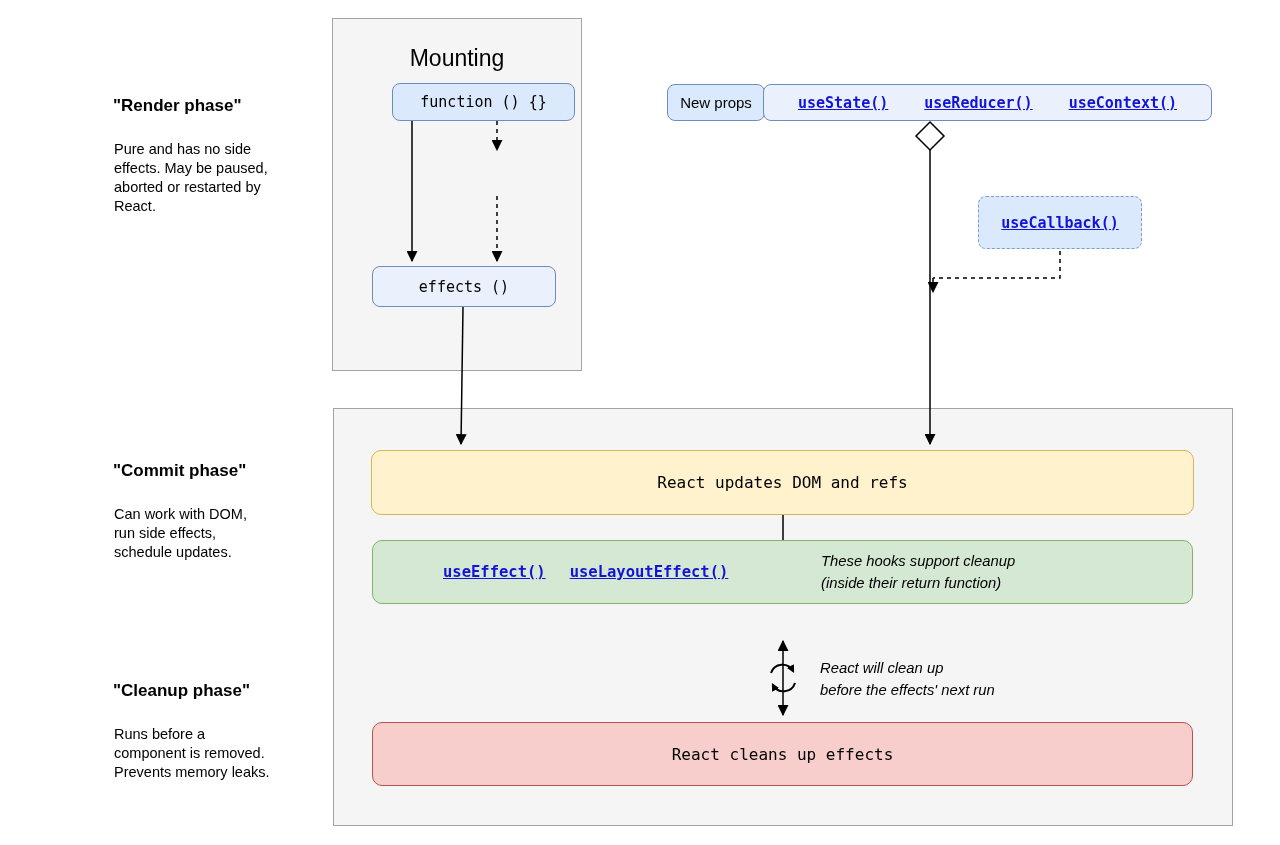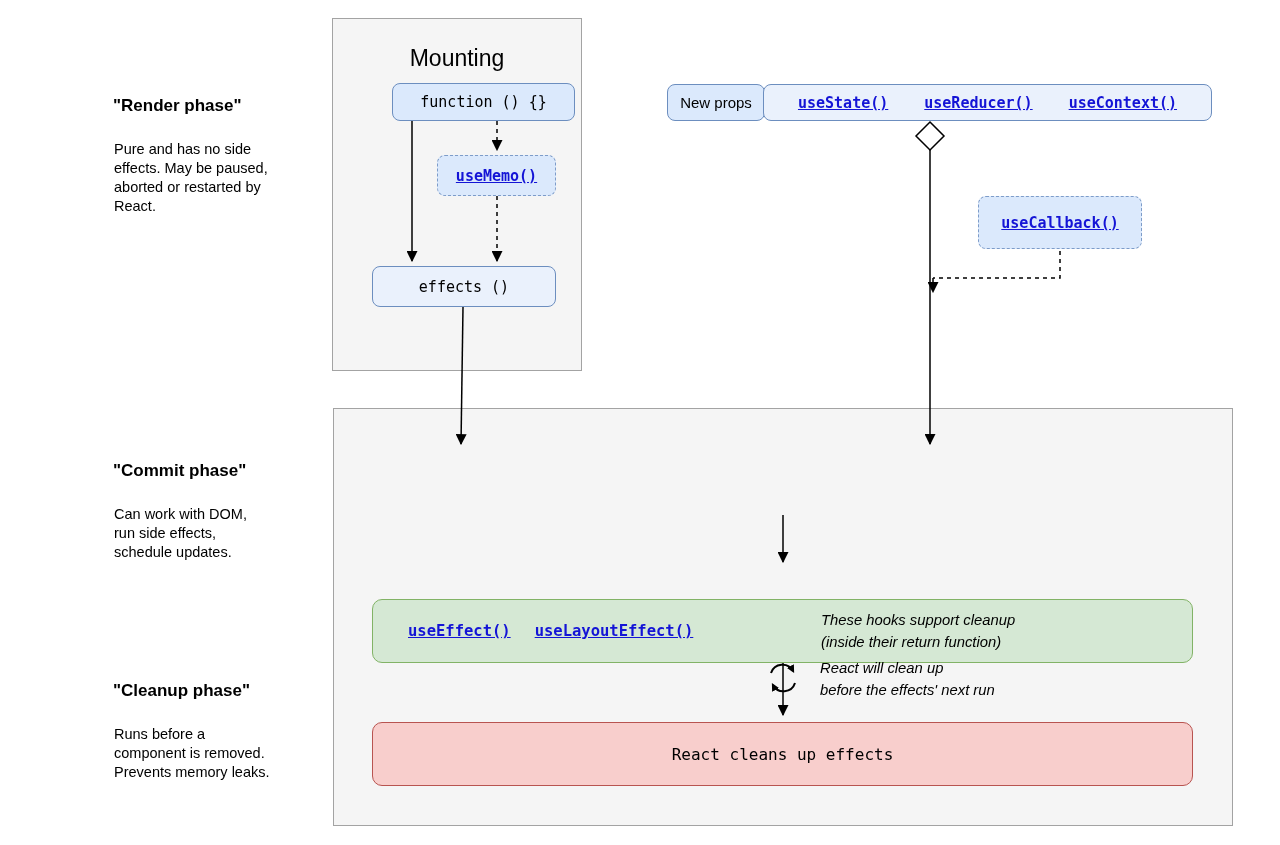--- a/index.html
+++ b/index.html
@@ -39,21 +39,21 @@
   #node-return{left:372px;top:266px;width:184px;height:41px;}
   #node-newprops{left:667px;top:84px;width:98px;height:37px;font-family:"Liberation Sans",sans-serif;font-size:15px;}
   #node-hooksrow{left:763px;top:84px;width:449px;height:37px;gap:36px;background:var(--blue-bg-light,#eaf1fc);font-size:15px;}
   #node-usecallback{left:978px;top:196px;width:164px;height:53px;}
   .bigbox{
     position:absolute;z-index:3;box-sizing:border-box;border-radius:10px;
     display:flex;align-items:center;justify-content:center;
     font-family:"DejaVu Sans Mono","Liberation Mono",monospace;font-size:16px;
   }
   #box-updates{left:371px;top:450px;width:823px;height:65px;background:var(--yellow-bg,#fff2cc);border:1px solid var(--yellow-border,#d6b656);}
-  #box-effects{left:372px;top:599px;width:821px;height:64px;background:var(--green-bg,#d5e8d4);border:1px solid var(--green-border,#82b366);justify-content:flex-start;}
+  #box-effects{left:372px;top:540px;width:821px;height:64px;background:var(--green-bg,#d5e8d4);border:1px solid var(--green-border,#82b366);justify-content:flex-start;padding-left:35px;}
   #box-cleanup{left:372px;top:722px;width:821px;height:64px;background:var(--red-bg,#f8cecc);border:1px solid var(--red-border,#b85450);}
   #box-effects .links{display:flex;gap:24px;margin-left:35px;font-size:15.5px;}
   .note{
     position:absolute;font-style:italic;font-size:14.8px;line-height:22px;white-space:pre-line;z-index:3;
     font-family:"Liberation Sans",sans-serif;
   }
   #note-in-green{left:448px;top:50%;transform:translateY(-50%);}
   #note-cleanup{left:820px;top:657px;}
   
   #label-render{top:96px;}
@@ -114,39 +114,39 @@
     <line x1="783" y1="641" x2="783" y2="715" stroke="#000" stroke-width="1.5" marker-start="url(#arr)" marker-end="url(#arr)"></line>
     <g stroke="#000" stroke-width="2" fill="none">
       <path d="M771,673 A12,12 0 0 1 793,671" marker-end="url(#arr-s)"></path>
       <path d="M795,683 A12,12 0 0 1 773,685" marker-end="url(#arr-s)"></path>
     </g>
   </svg>
 
   <div class="node" id="node-function">
     <span>function () {}</span>
   </div>
-  <div class="node dashed" id="node-usememo">
-    <a class="hooklink">useMemo()</a>
-  </div>
   <div class="node light" id="node-return">
     <span>effects ()</span>
   </div>
 
   <div class="node" id="node-newprops">
     <span>New props</span>
   </div>
   <div class="node" id="node-hooksrow">
     <a class="hooklink">useState()</a>
     <a class="hooklink">useReducer()</a>
     <a class="hooklink">useContext()</a>
   </div>
   <div class="node dashed" id="node-usecallback">
     <a class="hooklink">useCallback()</a>
   </div>
 
+  <div class="bigbox" id="box-updates">
+    <span>React updates DOM and refs</span>
+  </div>
   <div class="bigbox" id="box-effects">
     <span class="links">
       <a class="hooklink">useEffect()</a>
       <a class="hooklink">useLayoutEffect()</a>
     </span>
     <span class="note" id="note-in-green">These hooks support cleanup
 (inside their return function)</span>
   </div>
   <div class="bigbox" id="box-cleanup">
     <span>React cleans up effects</span>

